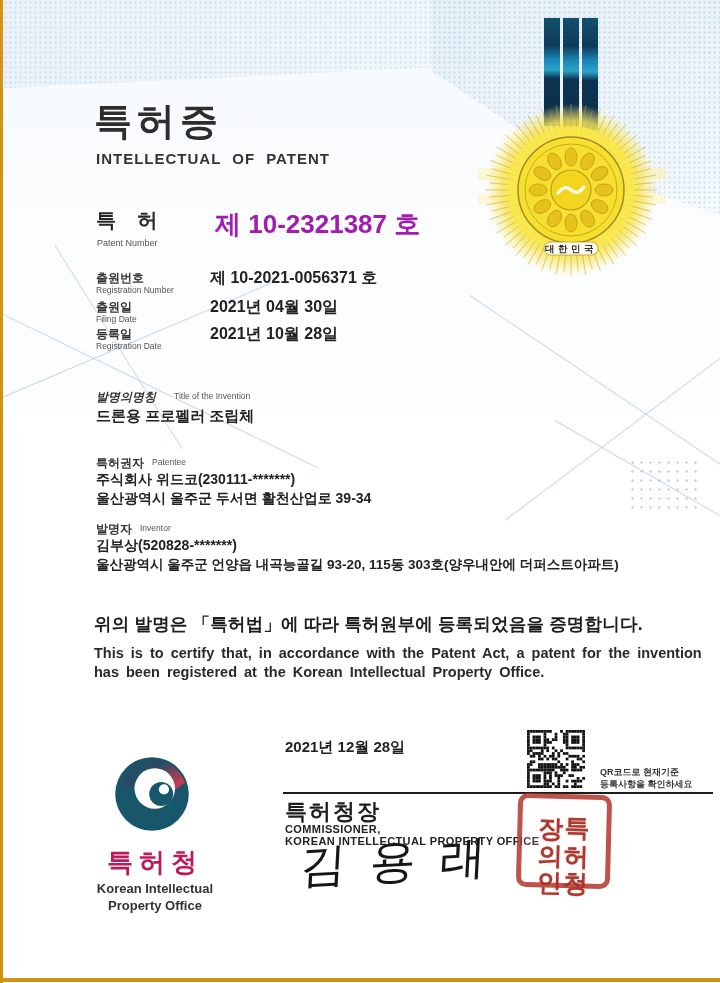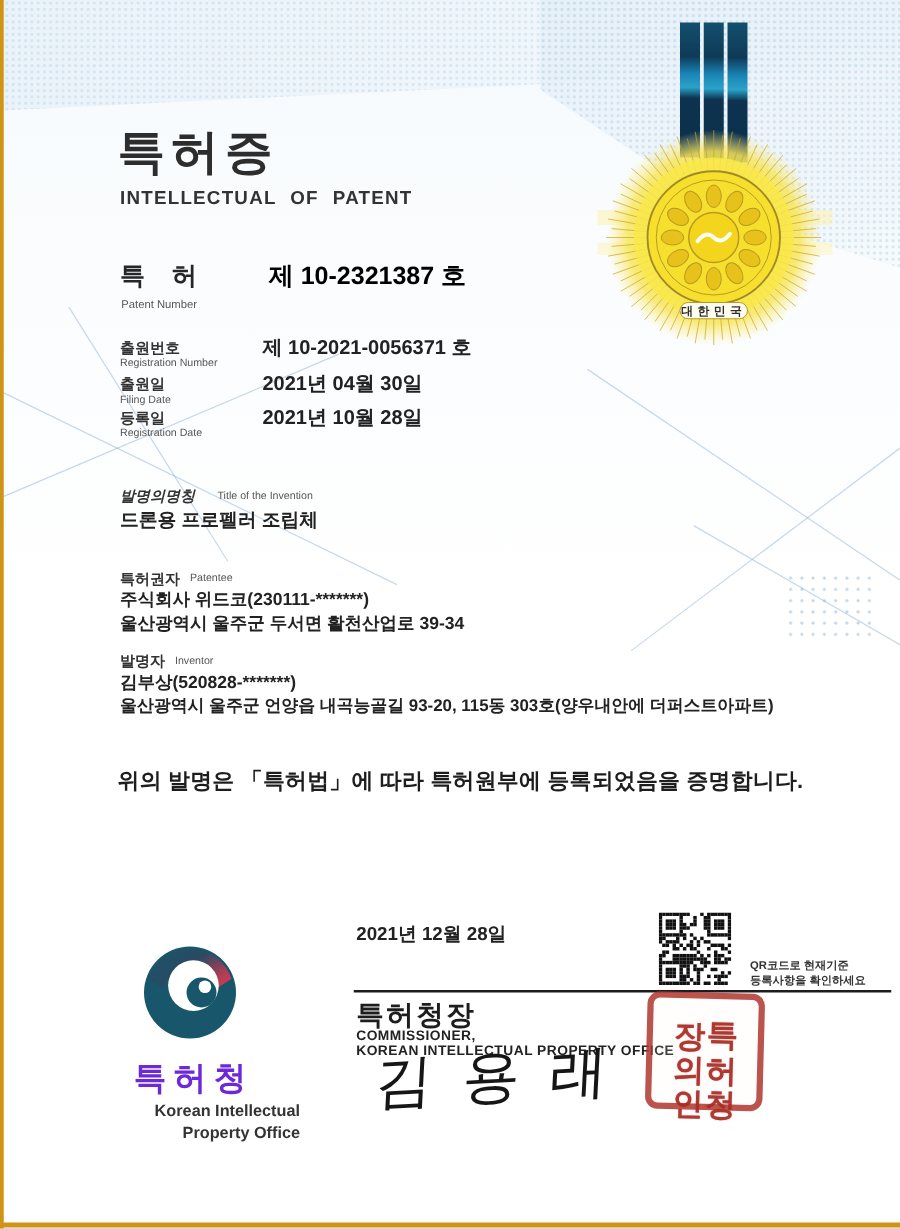--- a/index.html
+++ b/index.html
@@ -38,21 +38,21 @@
     background:radial-gradient(circle, rgba(120,165,200,.45) 1px, transparent 1.4px) 0 0/9px 9px;
   }
   
   .gold-left{left:0;top:0;width:3px;height:983px;background:#cf9414;z-index:5;}
   .gold-bottom{left:0;top:978px;width:720px;height:4px;background:#cf9414;z-index:5;}
   
   .t-title{font-size:38px;font-weight:800;letter-spacing:5px;color:#2d2d2d;}
   .t-sub{font-size:15px;font-weight:700;letter-spacing:1px;word-spacing:6px;color:#333;}
   .lab-big{font-size:20px;font-weight:800;letter-spacing:8px;color:#262626;}
   .lab-en{font-size:9px;color:#555;}
-  .val-big{font-size:20px;font-weight:800;color:#000000;}
+  .val-big{font-size:26px;font-weight:800;color:#a21caf;}
   .lab-kr{font-size:12px;font-weight:700;color:#333;}
   .lab-en2{font-size:8.5px;color:#555;}
   .val-mid{font-size:16px;font-weight:700;color:#222;}
   .body-bold{font-size:14px;font-weight:700;color:#222;}
   .stmt-kr{font-size:17.5px;font-weight:800;color:#1d1d1d;letter-spacing:.2px;}
   .stmt-en{font-size:14.5px;font-weight:700;color:#2a2a2a;line-height:19px;word-spacing:3px;}
   .date-line{font-size:15px;font-weight:700;color:#222;}
   .qr-caption{font-size:9px;font-weight:700;color:#333;line-height:12px;margin-top:14px;}
   .comm-kr{font-size:22px;font-weight:800;color:#1d1d1d;letter-spacing:2px;}
   .comm-en{font-size:11px;font-weight:700;color:#222;letter-spacing:.4px;}
@@ -66,22 +66,22 @@
     border:5px solid rgba(172,46,38,.82);border-radius:10px;
     transform:rotate(1.5deg);
     display:flex;align-items:center;justify-content:center;
     background:rgba(255,245,243,.15);
   }
   .seal-text{
     writing-mode:vertical-rl;font-size:25px;font-weight:800;line-height:26px;
     color:rgba(168,44,36,.88);letter-spacing:2px;
     text-shadow:0 0 1px rgba(168,44,36,.55);
   }
-  .kipo-kr{font-size:26px;font-weight:800;color:#6d28d9;letter-spacing:6px;text-align:center;width:110px;}
-  .kipo-en{font-size:13px;font-weight:700;color:#333;text-align:right;width:170px;line-height:17px;}
+  .kipo-kr{font-size:26px;font-weight:800;color:#be185d;letter-spacing:6px;text-align:center;width:110px;}
+  .kipo-en{font-size:13px;font-weight:700;color:#333;text-align:center;width:170px;line-height:17px;}
   .z2{z-index:2;}
 </style>
 </head>
 <body>
 
 <div class="page">
 
   <div class="deco tint"></div>
   <div class="deco bg-top"></div>
   <div class="deco bg-right"></div>
@@ -250,20 +250,24 @@
   <div class="abs lab-en2 z2" style="left:152px;top:457px;">Patentee</div>
   <div class="abs body-bold z2" style="left:96px;top:471px;">주식회사 위드코(230111-*******)</div>
   <div class="abs body-bold z2" style="left:96px;top:490px;">울산광역시 울주군 두서면 활천산업로 39-34</div>
 
   <div class="abs lab-kr z2" style="left:96px;top:521px;">발명자</div>
   <div class="abs lab-en2 z2" style="left:140px;top:523px;">Inventor</div>
   <div class="abs body-bold z2" style="left:96px;top:537px;">김부상(520828-*******)</div>
   <div class="abs body-bold z2" style="left:96px;top:556px;width:612px;font-size:13.5px;">울산광역시 울주군 언양읍 내곡능골길 93-20, 115동 303호(양우내안에 더퍼스트아파트)</div>
 
   <div class="abs stmt-kr z2" style="left:94px;top:612px;">위의 발명은 「특허법」에 따라 특허원부에 등록되었음을 증명합니다.</div>
+  <div class="abs stmt-en z2" style="left:94px;top:644px;width:615px;">
+    <span>This is to certify that, in accordance with the Patent Act, a patent for the invention</span><br>
+    <span>has been registered at the Korean Intellectual Property Office.</span>
+  </div>
 
   <div class="abs date-line z2" style="left:285px;top:738px;">2021년 12월 28일</div>
   <svg class="abs z2" style="left:527px;top:730px;" width="58" height="58" viewBox="0 0 21 21">
       <rect x="0" y="0" width="1" height="1" fill="#111"></rect>
       <rect x="0" y="1" width="1" height="1" fill="#111"></rect>
       <rect x="0" y="2" width="1" height="1" fill="#111"></rect>
       <rect x="0" y="3" width="1" height="1" fill="#111"></rect>
       <rect x="0" y="4" width="1" height="1" fill="#111"></rect>
       <rect x="0" y="5" width="1" height="1" fill="#111"></rect>
       <rect x="0" y="6" width="1" height="1" fill="#111"></rect>

